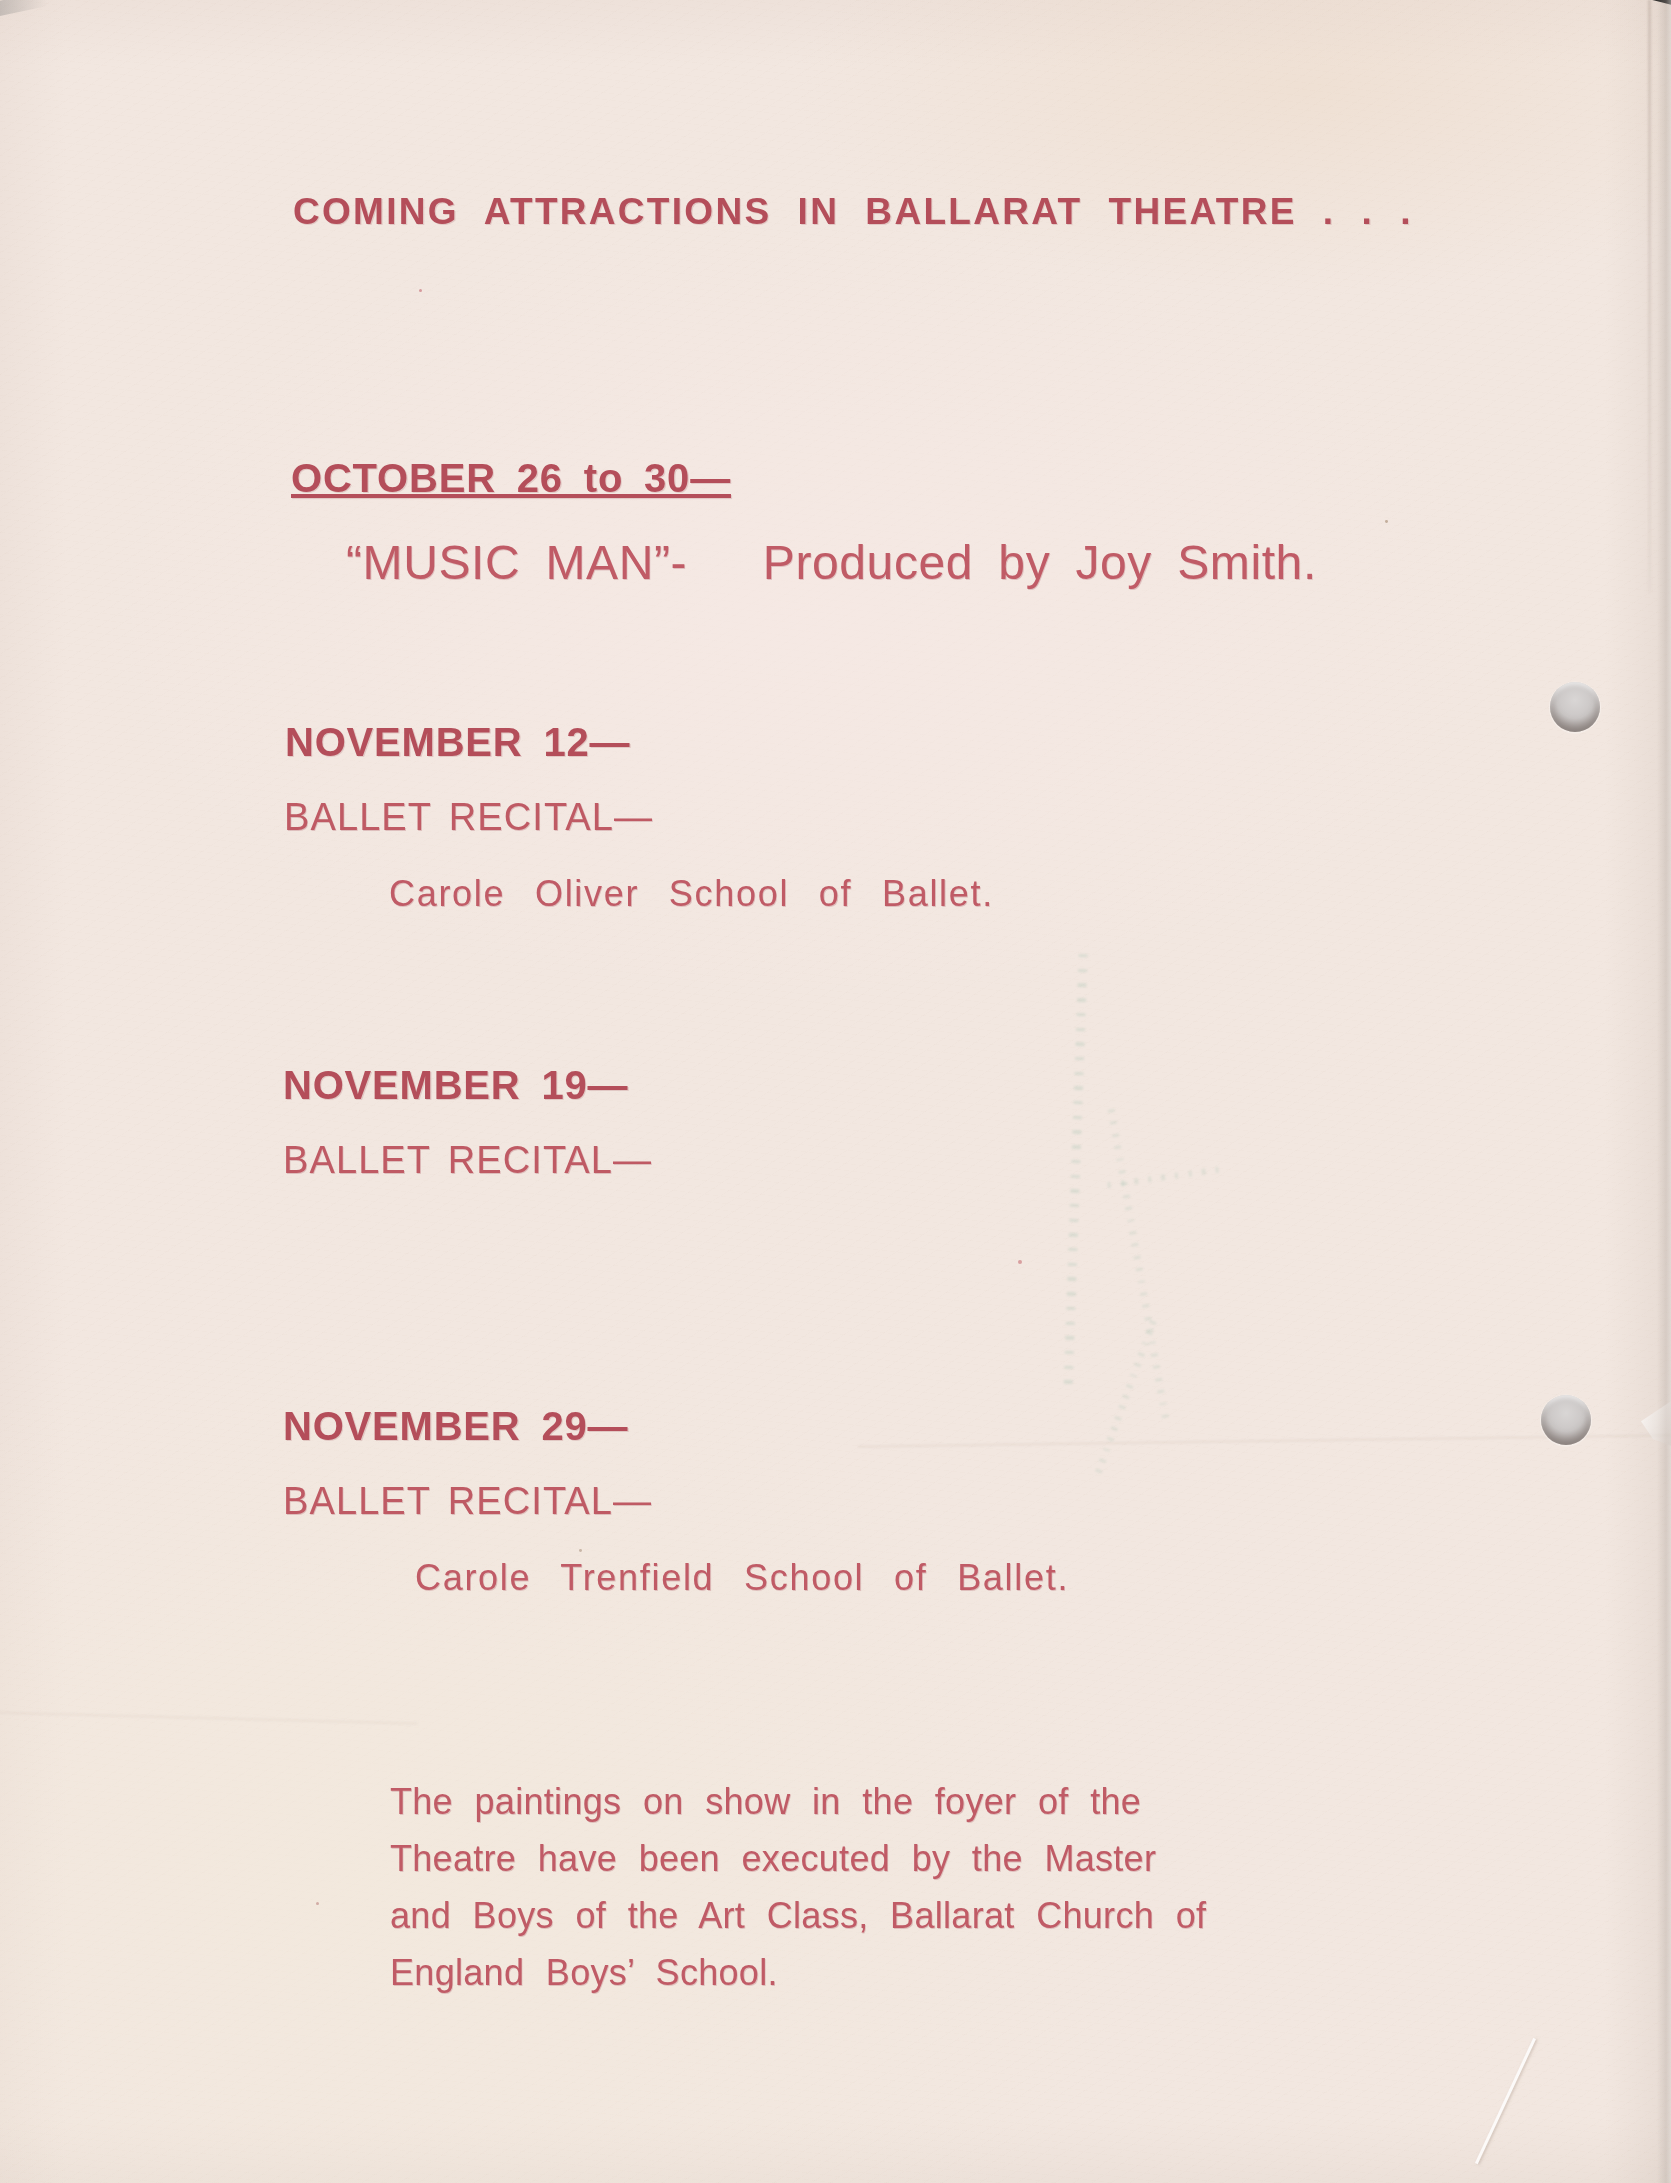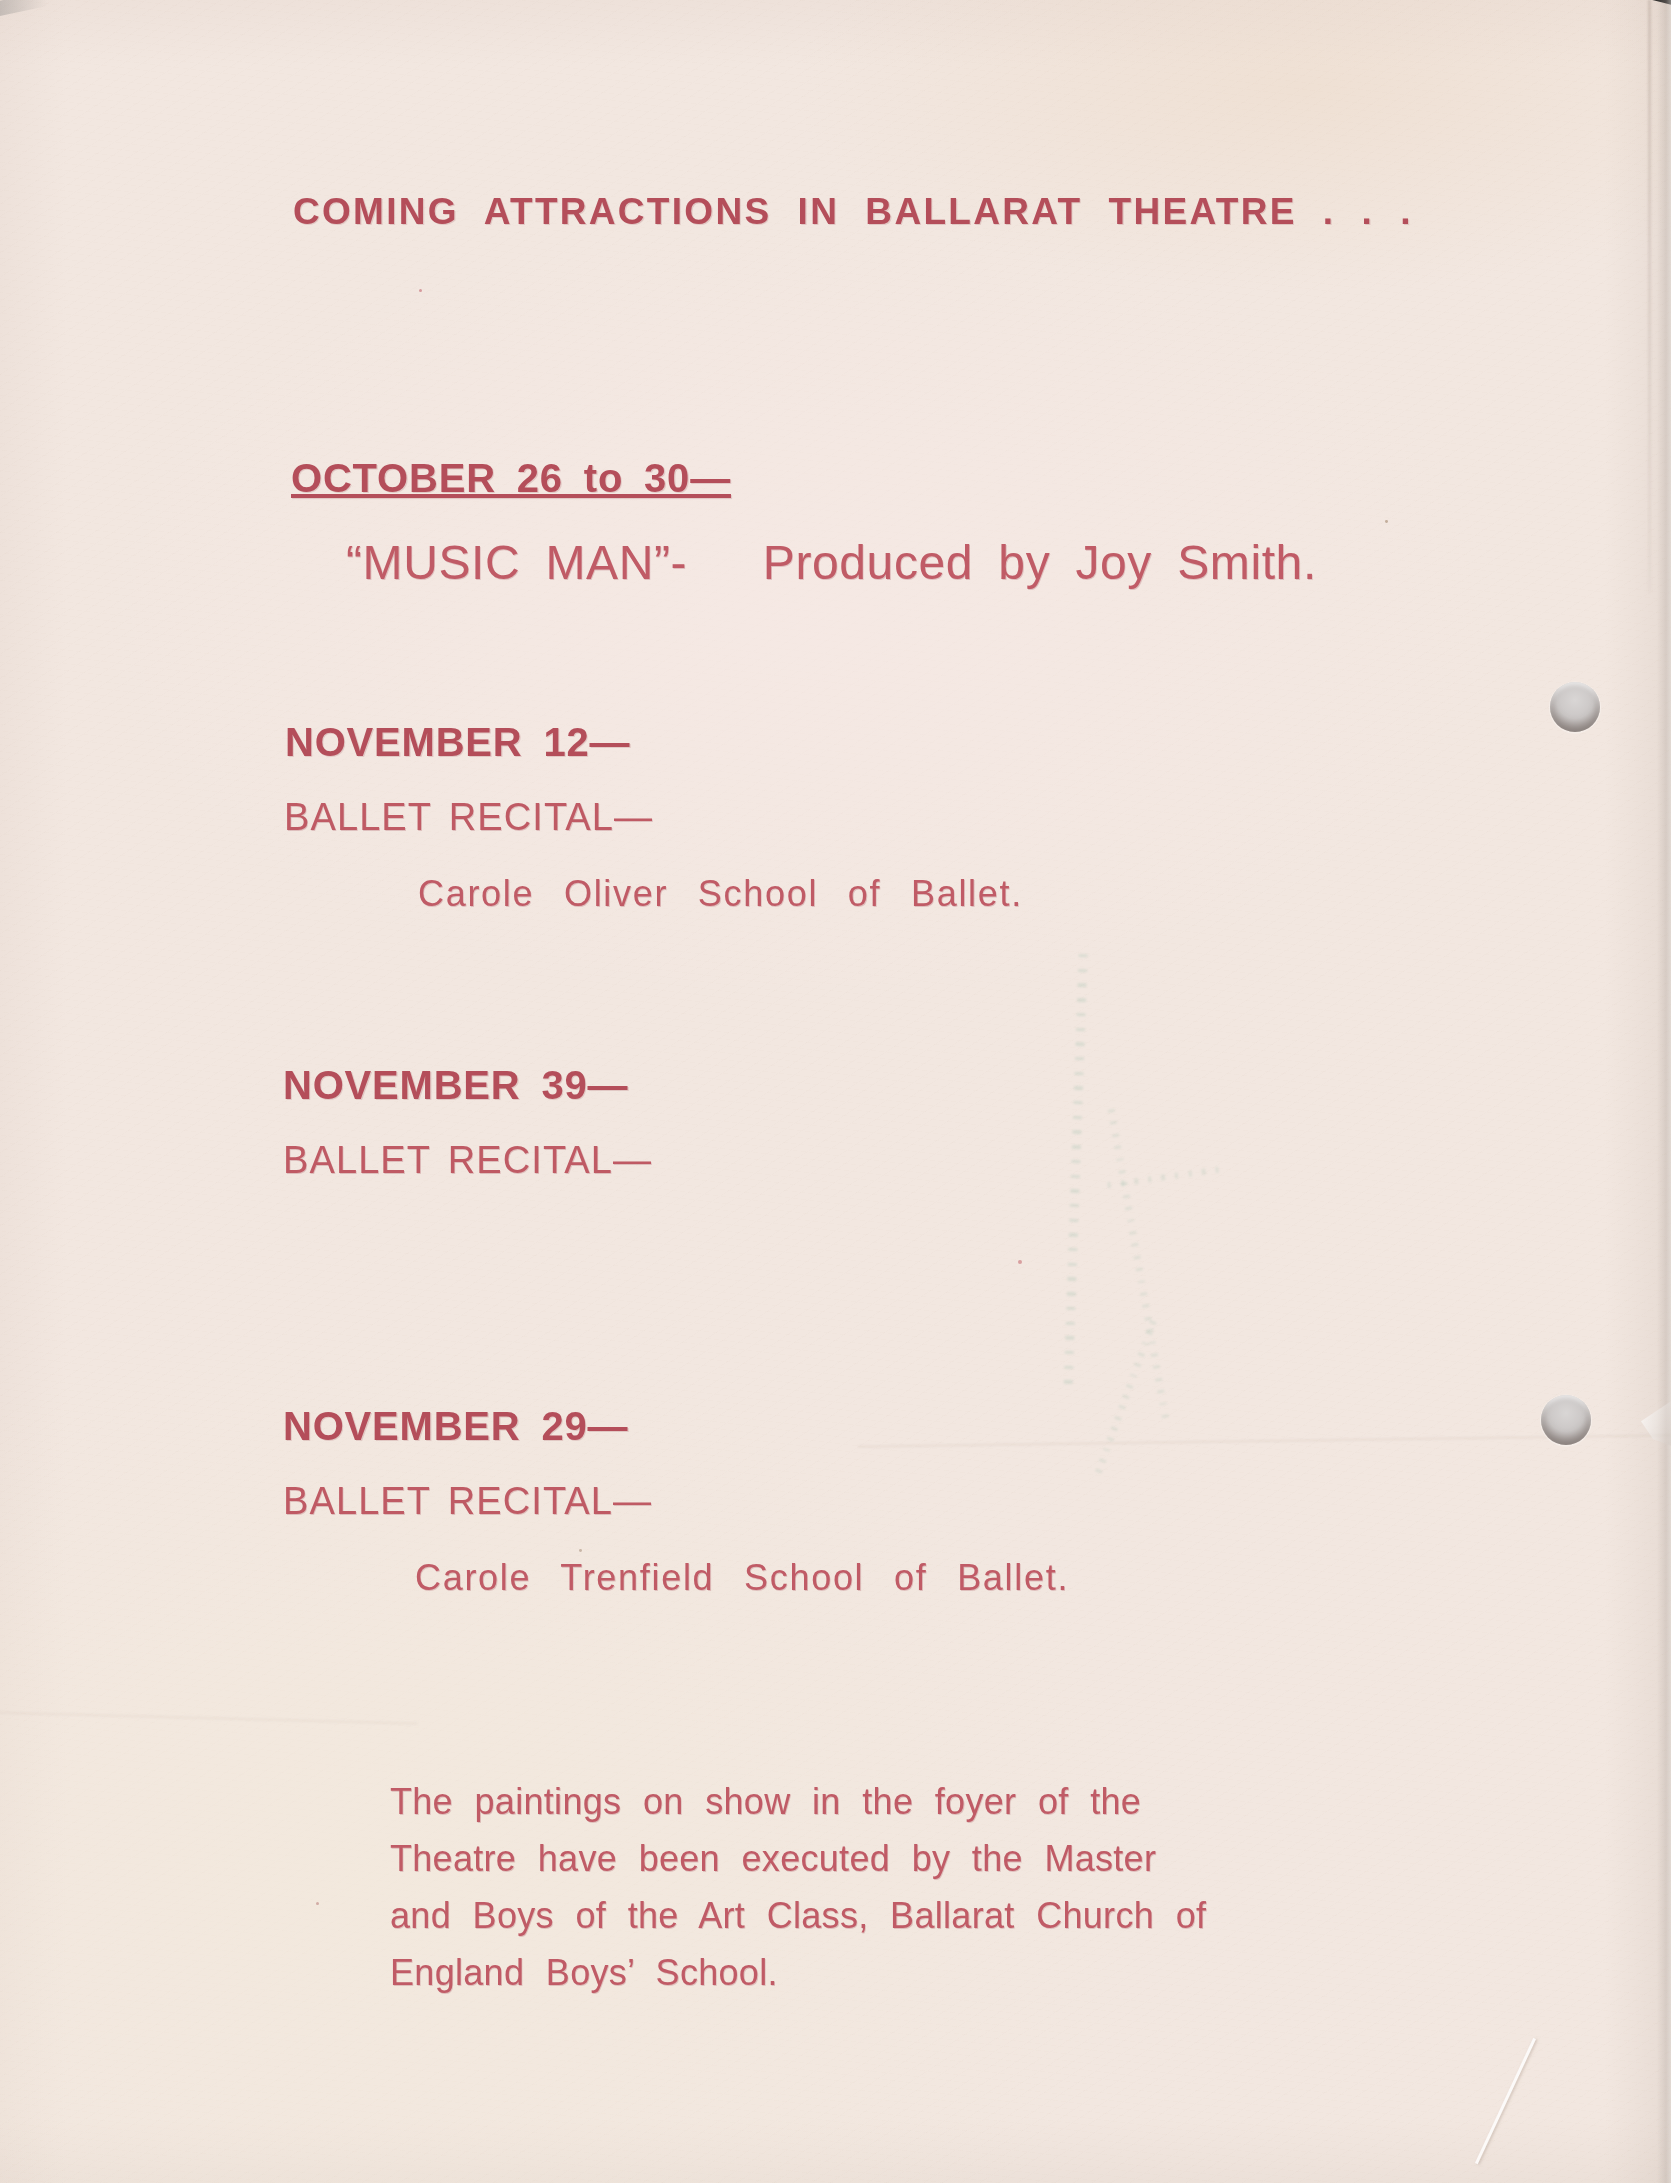--- a/index.html
+++ b/index.html
@@ -27,21 +27,21 @@
 
   .e1-date{left:291px;top:456px;font-size:40px;letter-spacing:0.8px;word-spacing:9px;text-decoration:underline;}
   .e1-detail{left:346px;top:535px;font-size:48px;letter-spacing:0.6px;word-spacing:11.3px;}
 
   .date{font-size:40px;letter-spacing:0.8px;word-spacing:9px;}
   .recital{font-size:38px;letter-spacing:1.1px;word-spacing:5.6px;color:#bf5a64;}
   .school{font-size:36px;letter-spacing:1.7px;word-spacing:18px;}
 
   .e2-date{left:285px;top:720px;}
   .e2-recital{left:284px;top:796px;}
-  .e2-school{left:418px;top:873px;}
+  .e2-school{left:389px;top:873px;}
 
   .e3-date{left:283px;top:1063px;}
   .e3-recital{left:283px;top:1139px;}
   .e3-school{left:415px;top:1215px;}
 
   .e4-date{left:283px;top:1404px;}
   .e4-recital{left:283px;top:1480px;}
   .e4-school{left:415px;top:1557px;}
 
   .footer{
@@ -119,21 +119,21 @@
 
   <div class="line ink-bold title">COMING ATTRACTIONS IN BALLARAT THEATRE . . .</div>
 
   <div class="line ink-bold e1-date">OCTOBER 26 to 30—</div>
   <div class="line ink-light e1-detail">“MUSIC MAN”-   Produced by Joy Smith.</div>
 
   <div class="line ink-bold date e2-date">NOVEMBER 12—</div>
   <div class="line ink-light recital e2-recital">BALLET RECITAL—</div>
   <div class="line ink-light school e2-school">Carole Oliver School of Ballet.</div>
 
-  <div class="line ink-bold date e3-date">NOVEMBER 39—</div>
+  <div class="line ink-bold date e3-date">NOVEMBER 19—</div>
   <div class="line ink-light recital e3-recital">BALLET RECITAL—</div>
 
   <div class="line ink-bold date e4-date">NOVEMBER 29—</div>
   <div class="line ink-light recital e4-recital">BALLET RECITAL—</div>
   <div class="line ink-light school e4-school">Carole Trenfield School of Ballet.</div>
 
   <div class="footer ink-light">
     <div>The paintings on show in the foyer of the</div>
     <div>Theatre have been executed by the Master</div>
     <div>and Boys of the Art Class, Ballarat Church of</div>

